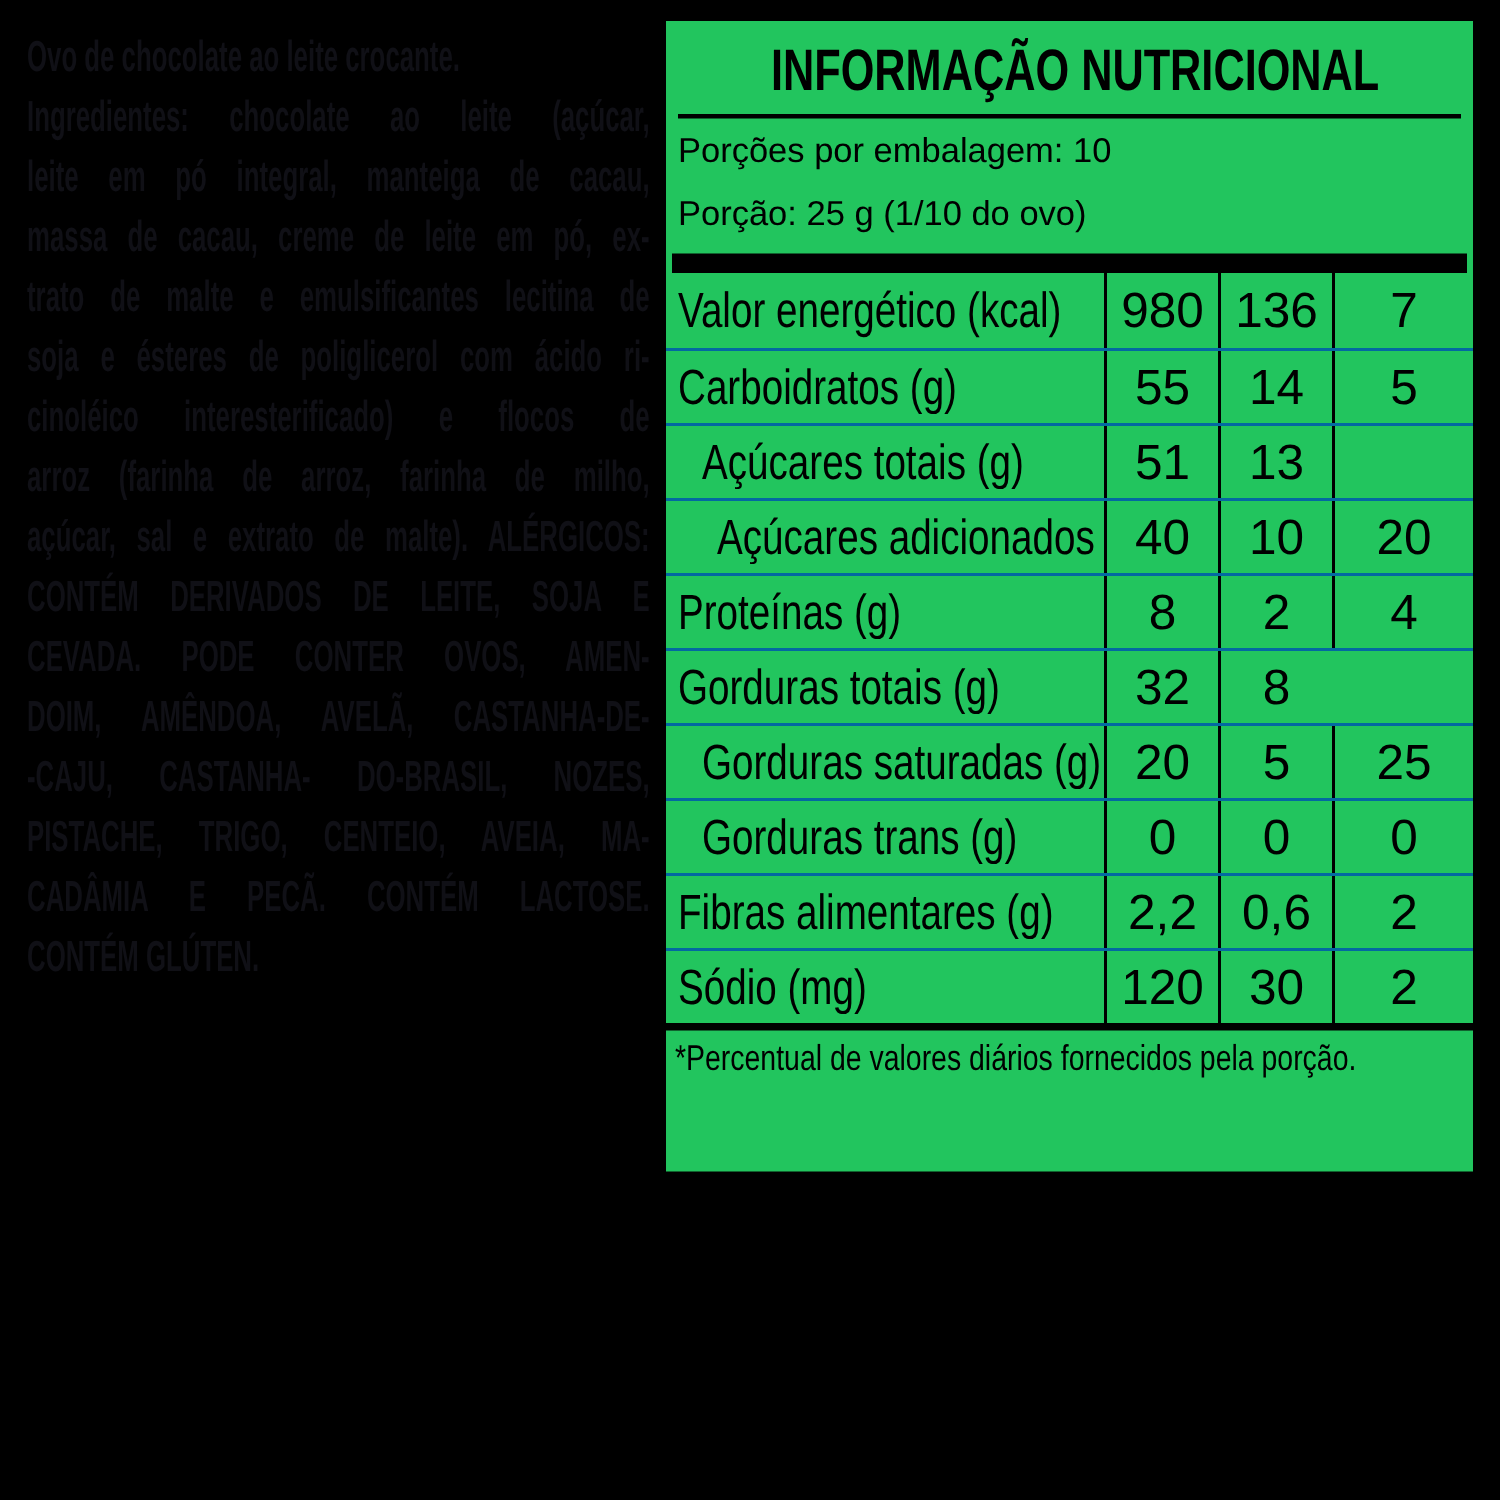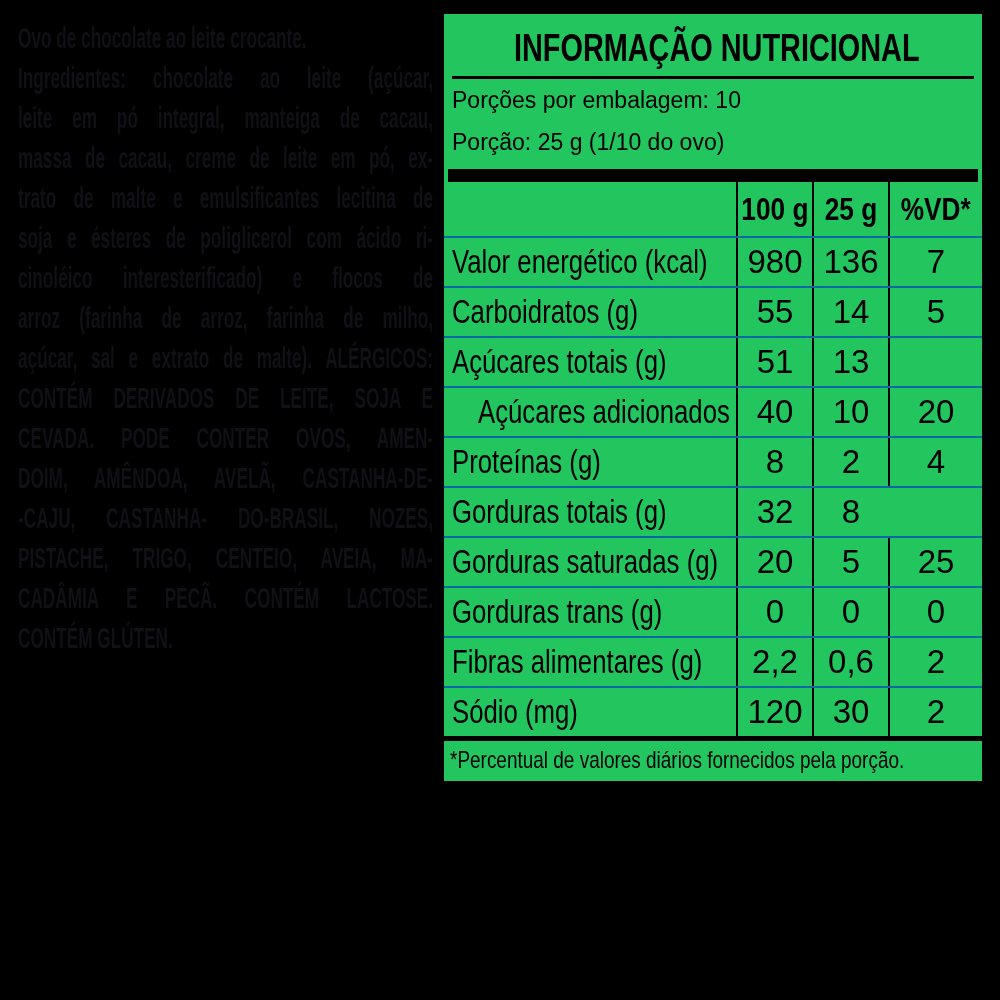--- a/index.html
+++ b/index.html
@@ -44,21 +44,21 @@
   .trow {
     display:grid; grid-template-columns:292px 76px 76px 1fr;
     height:50px; box-sizing:border-box;
   }
   .trow.hdr { height:54px; font-weight:bold; }
   .trow + .trow { border-top:2px solid #0369a1; }
   .cell-label {
     display:flex; align-items:center;
     padding-left:8px; overflow:hidden;
   }
-  .cell-label.ind1 { padding-left:8px; }
+  .cell-label.ind1 { padding-left:24px; }
   .cell-label.ind2 { padding-left:34px; }
   .ctext {
     display:inline-block; transform:scaleX(0.78); transform-origin:0 50%;
     white-space:nowrap; font-size:33px;
   }
   .cell-val {
     border-left:2px solid #000;
     display:flex; align-items:center; justify-content:center;
     font-size:33px; overflow:hidden;
   }
@@ -103,32 +103,20 @@
   <div class="nf-title">INFORMAÇÃO NUTRICIONAL</div>
   <div class="title-rule"></div>
 
   <div class="serving-line">Porções por embalagem: 10</div>
   <div class="serving-line">Porção: 25 g (1/10 do ovo)</div>
 
   <div class="thick-bar"></div>
 
   <div>
 
-    <div class="trow hdr">
-      <div class="cell-label"></div>
-      <div class="cell-val">
-          <span class="hc">100 g</span>
-        </div>
-      <div class="cell-val">
-          <span class="hc">25 g</span>
-        </div>
-      <div class="cell-val">
-          <span class="hc">%VD*</span>
-        </div>
-    </div>
 
     <div class="trow">
       <div class="cell-label">
           <span class="ctext">Valor energético (kcal)</span>
         </div>
       <div class="cell-val">980</div>
       <div class="cell-val">136</div>
       <div class="cell-val">7</div>
     </div>
 

